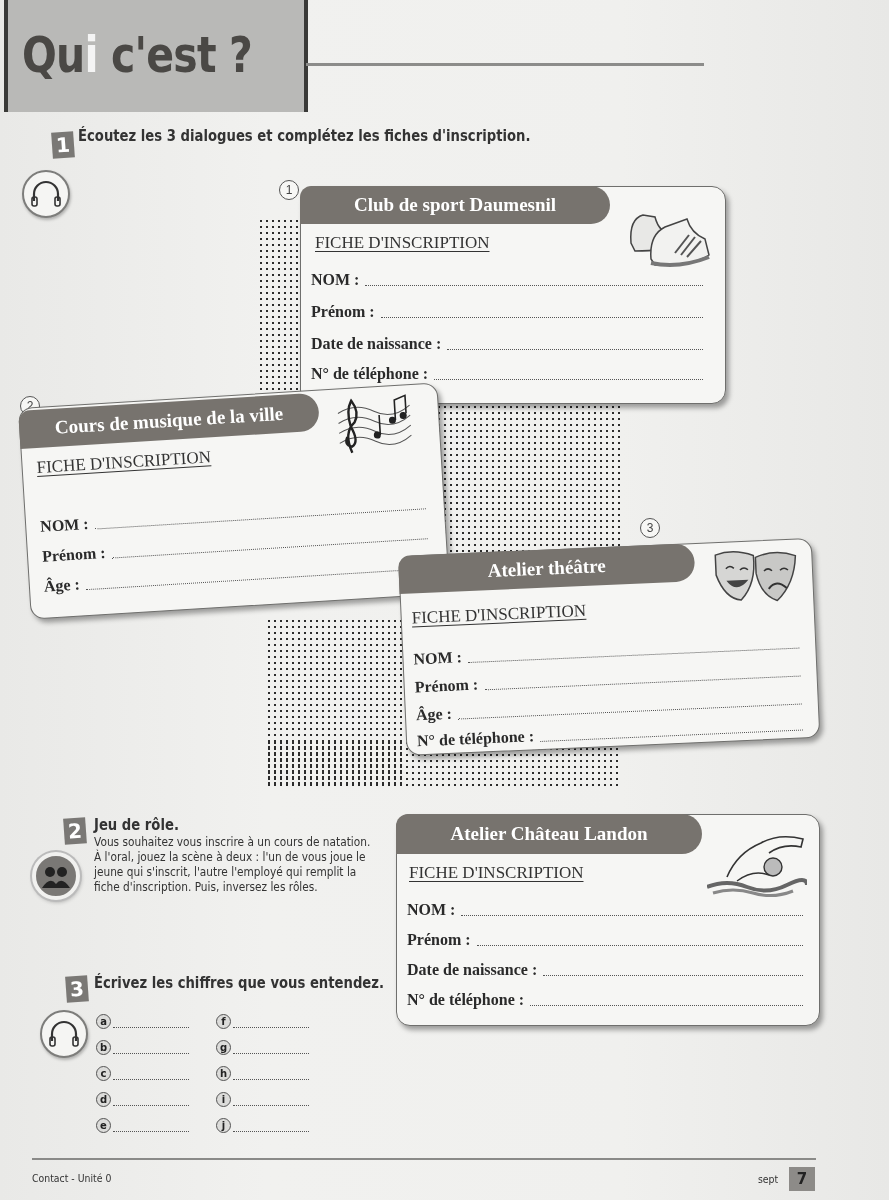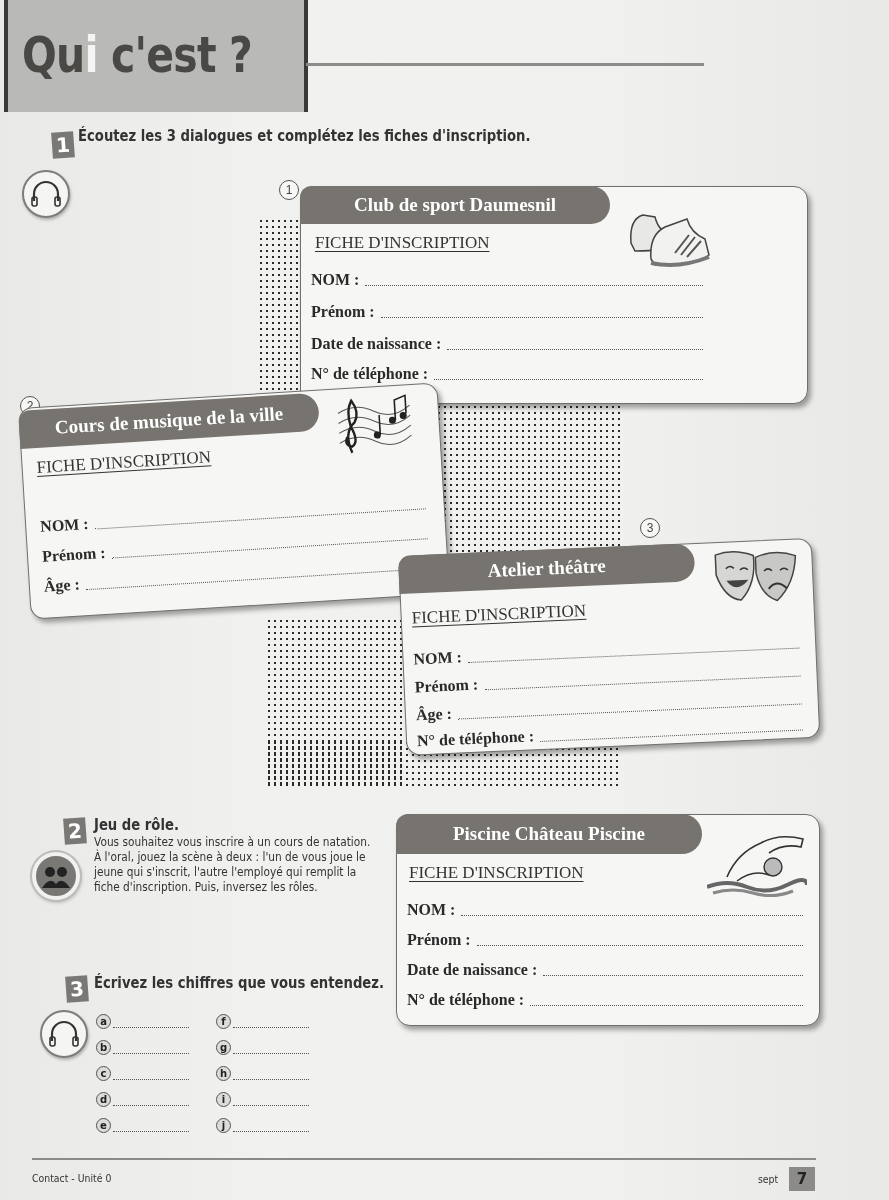--- a/index.html
+++ b/index.html
@@ -123,21 +123,21 @@
         <rect x="26" y="18" width="5" height="9" rx="2" fill="none" stroke="#333" stroke-width="1.6"></rect>
       </svg>
   </div>
 
   <div class="dots" style="left:258px;top:218px;width:48px;height:186px;"></div>
   <div class="dots" style="left:430px;top:404px;width:192px;height:160px;"></div>
   <div class="dots" style="left:266px;top:618px;width:140px;height:170px;"></div>
   <div class="dots" style="left:266px;top:740px;width:356px;height:48px;"></div>
 
   <div class="circled-num" style="left:279px;top:180px;">1</div>
-  <div class="card" style="left:300px;top:186px;width:508px;height:218px;">
+  <div class="card" style="left:300px;top:186px;width:426px;height:218px;">
     <div class="card-banner" style="left:-1px;top:-1px;width:310px;">Club de sport Daumesnil</div>
     <div class="card-sub" style="left:14px;top:46px;">FICHE D'INSCRIPTION</div>
     <div style="position:absolute;left:324px;top:18px;">
       <svg width="88" height="66" viewBox="0 0 88 66">
           <path d="M6 38 Q4 14 18 10 L30 12 Q34 28 48 30 L52 40 Q40 46 10 46 Z" fill="#e8e8e6" stroke="#444" stroke-width="1.5"></path>
           <path d="M26 54 Q24 30 40 22 L62 14 Q66 28 80 34 L84 50 Q70 60 30 60 Z" fill="#f2f2f0" stroke="#444" stroke-width="1.5"></path>
           <path d="M50 48 L64 30 M56 50 L70 32 M62 52 L76 36" stroke="#555" stroke-width="2"></path>
           <path d="M26 58 Q54 64 84 52" stroke="#777" stroke-width="4" fill="none"></path>
         </svg>
     </div>
@@ -225,21 +225,21 @@
   <div class="ex2-text">Vous souhaitez vous inscrire à un cours de natation. À l'oral, jouez la scène à deux : l'un de vous joue le jeune qui s'inscrit, l'autre l'employé qui remplit la fiche d'inscription. Puis, inversez les rôles.</div>
   <div class="role-icon">
     <svg width="30" height="24" viewBox="0 0 30 24">
         <circle cx="9" cy="8" r="5" fill="#222"></circle>
         <circle cx="21" cy="8" r="5" fill="#222"></circle>
         <path d="M1 24 Q9 12 15 20 Q21 12 29 24 Z" fill="#222"></path>
       </svg>
   </div>
 
   <div class="card" style="left:396px;top:814px;width:424px;height:212px;">
-    <div class="card-banner" style="left:-1px;top:-1px;width:306px;height:40px;">Piscine Château Piscine</div>
+    <div class="card-banner" style="left:-1px;top:-1px;width:306px;height:40px;">Atelier Château Landon</div>
     <div class="card-sub" style="left:12px;top:48px;">FICHE D'INSCRIPTION</div>
     <div style="position:absolute;left:310px;top:8px;">
       <svg width="100" height="76" viewBox="0 0 100 76">
           <path d="M20 54 Q30 30 54 20 Q72 10 96 16 L94 24 Q76 20 62 30" stroke="#333" fill="none" stroke-width="1.6"></path>
           <circle cx="66" cy="44" r="9" fill="#bbb" stroke="#333" stroke-width="1.4"></circle>
           <path d="M30 58 Q46 46 62 52" stroke="#333" fill="none" stroke-width="1.4"></path>
           <path d="M0 64 Q20 56 40 64 T80 62 T100 62" stroke="#666" fill="none" stroke-width="4"></path>
           <path d="M6 70 Q26 64 46 70 T86 68" stroke="#888" fill="none" stroke-width="3"></path>
         </svg>
     </div>

